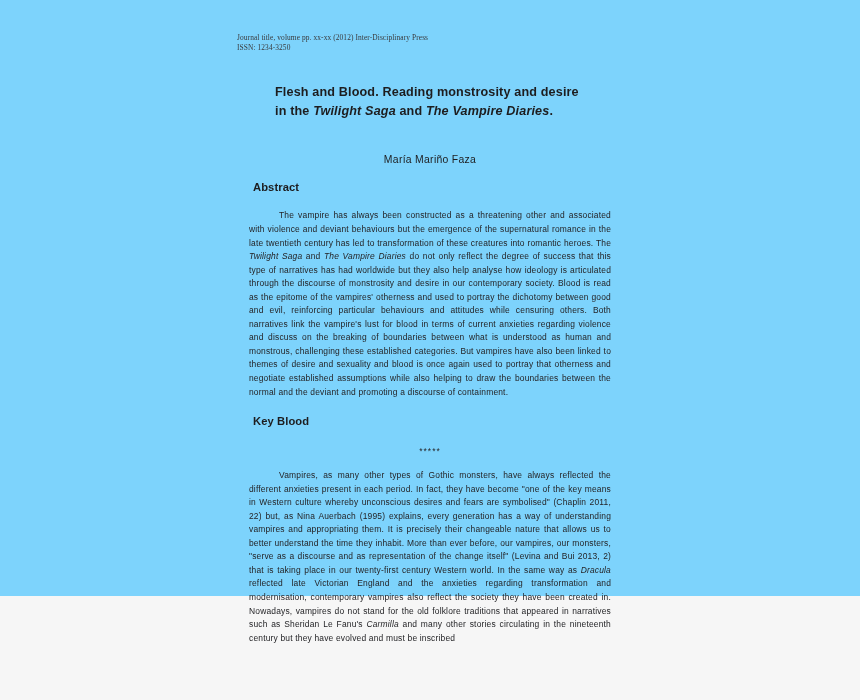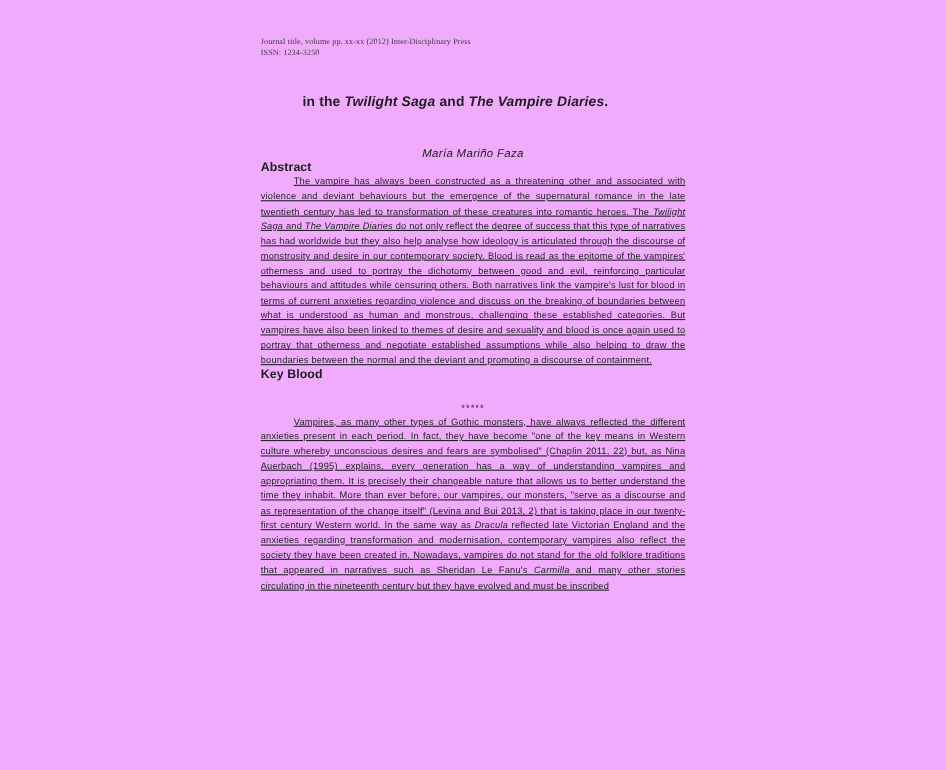--- a/index.html
+++ b/index.html
@@ -10,22 +10,22 @@
     width: 860px;
     height: 700px;
     background: #f6f6f6;
     font-family: "Liberation Sans", sans-serif;
     color: #231f20;
     overflow: hidden;
   }
   .page {
     position: relative;
     width: 860px;
-    height: 700px;
-    background: #f0abfc;
+    height: 596px;
+    background: #7dd3fc;
   }
   .content {
     position: absolute;
     left: 237px;
     top: 33px;
     width: 386px;
   }
 
   
   .running-head {
@@ -48,48 +48,46 @@
     letter-spacing: 0.15px;
   }
   .title-line { white-space: nowrap; }
   .title-block i { font-style: italic; }
 
   
   .author {
     margin-top: 33px;
     text-align: center;
     font-size: 10.4px;
-    font-style: italic;
     color: #1d1d1f;
     letter-spacing: 0.3px;
   }
 
   
   h2.section-heading {
     font-size: 11.2px;
     font-weight: bold;
-    margin: 0;
+    margin: 16px;
     padding: 0;
     color: #1d1d1f;
     letter-spacing: 0.1px;
   }
   .abstract-heading { margin-top: 39px; }
   .keywords-heading { margin-top: 39px; }
 
   
   p.para {
-    margin: 0;
+    margin: 12px;
     padding: 0;
     font-size: 8.45px;
     line-height: 13.55px;
     text-align: justify;
     text-justify: inter-word;
     color: #242427;
     letter-spacing: 0.18px;
-    text-decoration: underline;
   }
   p.para.indent { text-indent: 30px; }
   p.para i { font-style: italic; }
   .abstract-body { margin-top: 2px; }
   .keywords-body { margin-top: 2px; }
 
   .divider {
     margin-top: 18px;
     text-align: center;
     font-size: 8.45px;
@@ -105,20 +103,21 @@
 
 <div class="page">
   <div class="content">
 
     <div class="running-head">
       <div>Journal title, volume pp. xx-xx (2012) Inter-Disciplinary Press</div>
       <div>ISSN: 1234-3250</div>
     </div>
 
     <div class="title-block">
+      <div class="title-line">Flesh and Blood. Reading monstrosity and desire</div>
       <div class="title-line"><span>in the </span><i>Twilight Saga</i><span> and </span><i>The Vampire Diaries</i><span>.</span></div>
     </div>
 
     <div class="author">María Mariño Faza</div>
 
     <h2 class="section-heading abstract-heading">Abstract</h2>
     <p class="para indent abstract-body"><span>The vampire has always been constructed as a threatening other and associated with violence and deviant behaviours but the emergence of the supernatural romance in the late twentieth century has led to transformation of these creatures into romantic heroes. The </span><i>Twilight Saga</i><span> and </span><i>The Vampire Diaries</i><span> do not only reflect the degree of success that this type of narratives has had worldwide but they also help analyse how ideology is articulated through the discourse of monstrosity and desire in our contemporary society. Blood is read as the epitome of the vampires' otherness and used to portray the dichotomy between good and evil, reinforcing particular behaviours and attitudes while censuring others. Both narratives link the vampire's lust for blood in terms of current anxieties regarding violence and discuss on the breaking of boundaries between what is understood as human and monstrous, challenging these established categories. But vampires have also been linked to themes of desire and sexuality and blood is once again used to portray that otherness and negotiate established assumptions while also helping to draw the boundaries between the normal and the deviant and promoting a discourse of containment.</span></p>
 
     <h2 class="section-heading keywords-heading">Key Blood</h2>
 

